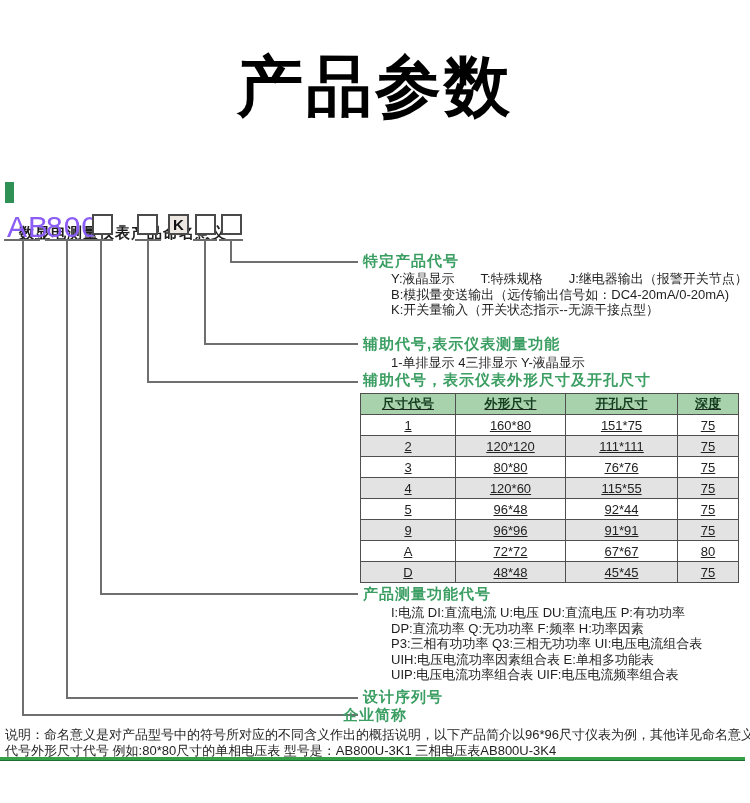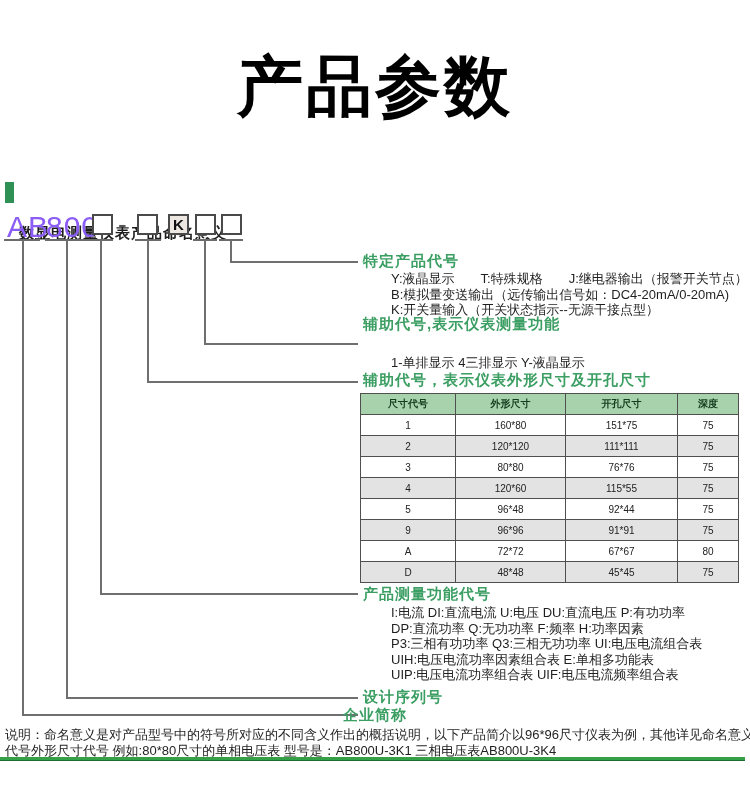--- a/index.html
+++ b/index.html
@@ -18,21 +18,22 @@
   .code-box{width:17px;height:17px;border:2px solid #4a4a4a;background:#fff;top:214px;}
   .code-box.k{background:#ece7e0;font-size:15px;font-weight:bold;text-align:center;line-height:17px;color:#111;}
   .model-dash{top:209px;font-size:26px;color:#555;}
   .underline{height:2px;background:#6b6b6b;top:239px;}
   .connector{border-left:2px solid #6f6f6f;border-bottom:2px solid #6f6f6f;}
   .branch-label{font-size:15px;font-weight:bold;color:#3B9E62;letter-spacing:1px;white-space:nowrap;}
   .detail{font-size:13px;color:#1f1f1f;line-height:15.5px;white-space:nowrap;}
   .detail div{height:15.5px;margin-left:28px;}
   table.size-table{
     border-collapse:collapse;table-layout:fixed;width:378px;
-    font-size:10px;
+    font-size:13px;
+    text-decoration:underline;
   }
   table.size-table th,table.size-table td{
     border:1px solid #4f4f4f;text-align:center;height:20px;padding:0;
   }
   table.size-table th{background:#A7D2AB;font-weight:bold;color:#143c1f;}
   table.size-table tr.alt td{background:#E3E3E3;}
   .note{font-size:13px;color:#1f1f1f;line-height:15.5px;white-space:nowrap;}
   .bottom-divider{height:3px;background:#35A048;border-bottom:1px solid #1c6b31;}
 </style>
 </head>
@@ -62,21 +63,21 @@
 <div class="abs underline" style="left:219px;width:24px;"></div>
 
 <div class="abs connector" style="left:230px;top:240px;width:126px;height:21px;"></div>
 <div class="abs connector" style="left:204px;top:240px;width:152px;height:103px;"></div>
 <div class="abs connector" style="left:147px;top:240px;width:209px;height:141px;"></div>
 <div class="abs connector" style="left:100px;top:240px;width:256px;height:353px;"></div>
 <div class="abs connector" style="left:66px;top:240px;width:290px;height:457px;"></div>
 <div class="abs connector" style="left:22px;top:240px;width:334px;height:474px;"></div>
 
 <div class="abs branch-label" style="left:363px;top:252px;">特定产品代号</div>
-<div class="abs branch-label" style="left:363px;top:315px;">辅助代号,表示仪表测量功能</div>
+<div class="abs branch-label" style="left:363px;top:335px;">辅助代号,表示仪表测量功能</div>
 <div class="abs branch-label" style="left:363px;top:371px;">辅助代号，表示仪表外形尺寸及开孔尺寸</div>
 <div class="abs branch-label" style="left:363px;top:585px;">产品测量功能代号</div>
 <div class="abs branch-label" style="left:363px;top:688px;">设计序列号</div>
 <div class="abs branch-label" style="left:343px;top:706px;">企业简称</div>
 
 <div class="abs detail" style="left:363px;top:271px;">
   <div>Y:液晶显示　　T:特殊规格　　J:继电器输出（报警开关节点）</div>
   <div>B:模拟量变送输出（远传输出信号如：DC4-20mA/0-20mA)</div>
   <div>K:开关量输入（开关状态指示--无源干接点型）</div>
 </div>

